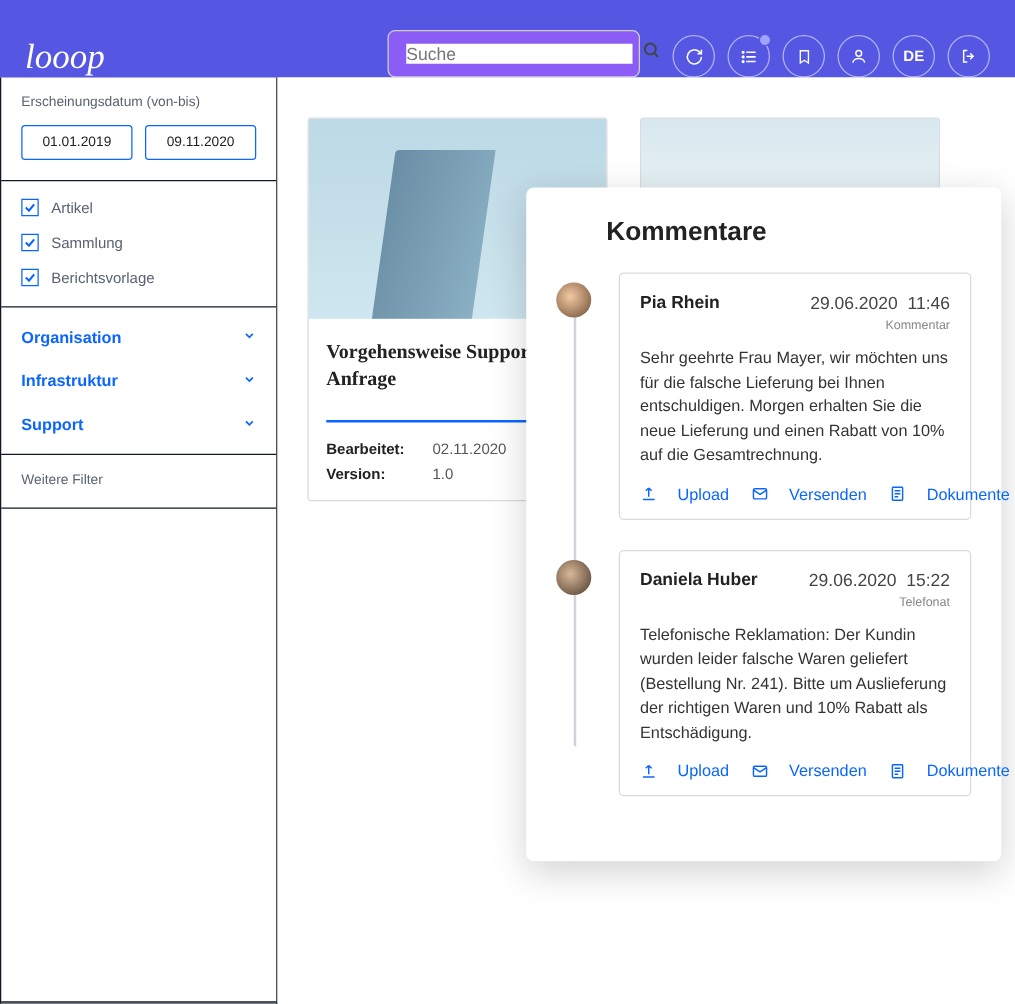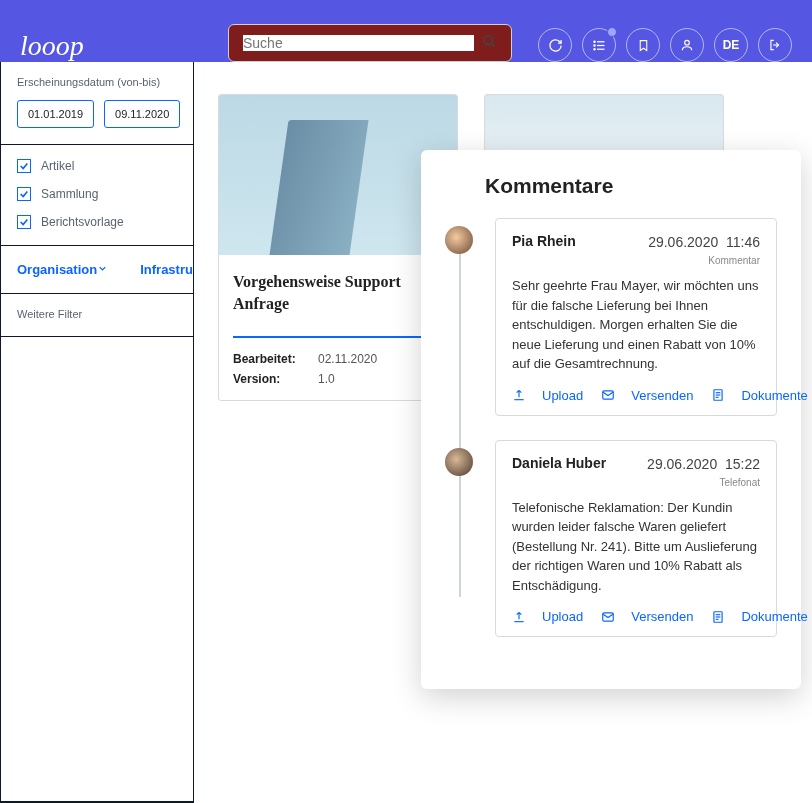--- a/index.html
+++ b/index.html
@@ -1,38 +1,38 @@
 <!DOCTYPE html>
 <html><head>
 <meta charset="utf-8">
 <style>
 * { margin: 0; padding: 0; box-sizing: border-box; }
 body { font-family: -apple-system, BlinkMacSystemFont, 'Segoe UI', sans-serif; background: #fff; width: 812px; height: 803px; position: relative; overflow: hidden; }
 
 .topbar { height: 62px; background: #5557e2; display: flex; align-items: flex-end; padding: 0 20px; gap: 12px; }
 .logo { color: #fff; font-family: 'Brush Script MT', cursive; font-size: 28px; font-weight: 500; margin-right: auto; margin-left: 0; font-style: italic; }
-.search-box { background: #7f1d1d; border-radius: 6px; height: 38px; width: 284px; display: flex; align-items: center; padding: 0 14px; gap: 8px; border: 1px solid #d0d0d0; }
+.search-box { background: #8b5cf6; border-radius: 6px; height: 38px; width: 202px; display: flex; align-items: center; padding: 0 14px; gap: 8px; border: 1px solid #d0d0d0; }
 .search-box input { border: none; outline: none; flex: 1; font-size: 14px; color: #666; }
 .top-icons { display: flex; gap: 10px; margin-left: 14px; }
 .top-icon { width: 34px; height: 34px; border: 1.5px solid rgba(255,255,255,0.55); border-radius: 50%; display: flex; align-items: center; justify-content: center; color: #fff; font-size: 14px; cursor: pointer; position: relative; }
 .top-icon.badge::after { content: ''; position: absolute; top: -2px; right: -2px; width: 8px; height: 8px; background: #9fa4ff; border-radius: 50%; border: 1px solid #5557e2; }
 .lang { font-weight: 700; font-size: 12px; }
 
 .main { display: flex; height: calc(100% - 62px); }
-.sidebar { width: 194px; border: 1px solid #101826; border-top: none; display: flex; flex-direction: column; }
+.sidebar { width: 222px; border: 1px solid #101826; border-top: none; display: flex; flex-direction: column; }
 .sb-section { border-bottom: 1px solid #101826; padding: 14px 16px 16px; }
 .sb-title { font-size: 11px; color: #5a6270; margin-bottom: 12px; }
 .date-row { display: flex; gap: 10px; }
 .date-box { border: 1.5px solid #0a66ff; border-radius: 3px; padding: 7px 10px; font-size: 11px; color: #222; flex: 1; text-align: center; cursor: pointer; }
 .check-list { display: flex; flex-direction: column; gap: 14px; }
 .check-item { display: flex; align-items: center; gap: 10px; cursor: pointer; }
 .check-box { width: 14px; height: 14px; border: 1.5px solid #0a66ff; display: flex; align-items: center; justify-content: center; }
 .check-box svg { width: 10px; height: 10px; }
 .check-label { font-size: 12px; color: #5a6270; }
-.filter-list { display: flex; flex-direction: row; }
+.filter-list { display: flex; flex-direction: column; }
 .filter-item { display: flex; justify-content: space-between; align-items: center; padding: 10px 16px; font-size: 13px; color: #0a66ff; font-weight: 600; cursor: pointer; }
 .sb-section.nopad { padding: 6px 0; }
 .sb-section.flex1 { flex: 1; }
 
 .content { flex: 1; background: #fff; padding: 32px 24px; position: relative; }
 .card { width: 240px; border: 1px solid #d8dae0; border-radius: 3px; overflow: hidden; background: #fff; margin-bottom: 26px; }
 .card-img { height: 160px; background: linear-gradient(180deg,#bcd9e5 0%,#cee6ef 100%); position: relative; }
 .card-img.bldg::after { content:''; position:absolute; left:60px; bottom:0; width:80px; height:135px; background: linear-gradient(100deg,#6a8ea5,#8ab0c4); transform: skewX(-8deg); border-top-left-radius: 3px; }
 .card-title-wrap { padding: 16px 14px 12px; }
 .card-title { font-family: Georgia, serif; font-size: 16px; font-weight: 700; color: #222; line-height: 1.35; }

